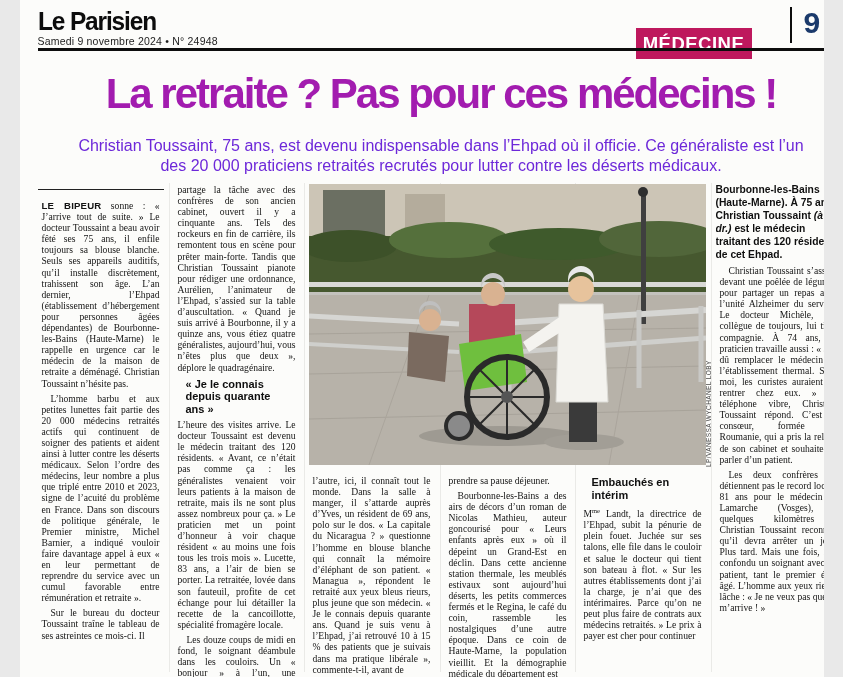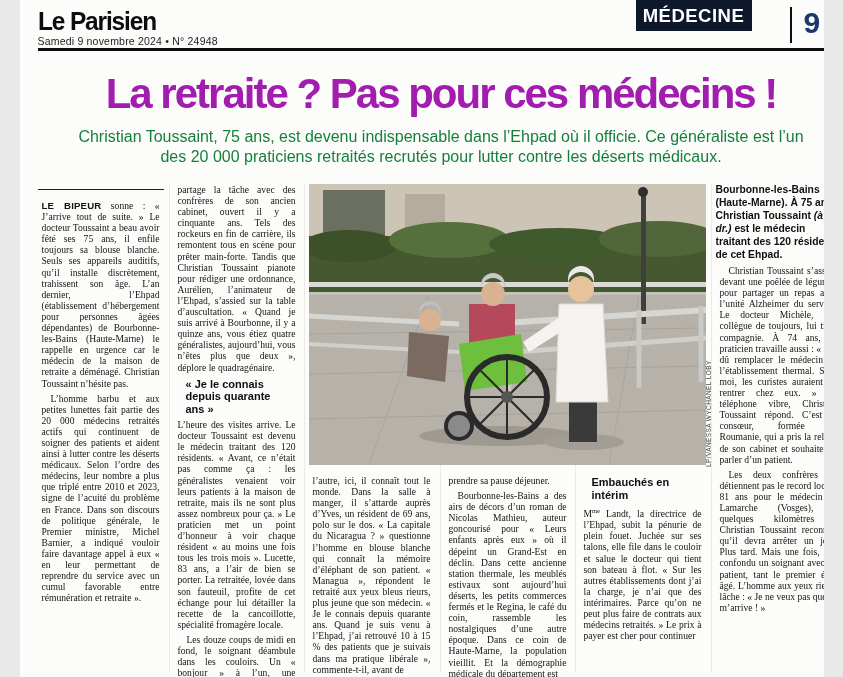--- a/index.html
+++ b/index.html
@@ -3,31 +3,31 @@
 <meta charset="utf-8">
 <style>
   html,body{margin:0;padding:0;background:#e9e9e9;}
   .page{position:relative;width:804px;height:677px;background:#fcfcfa;overflow:hidden;
         font-family:"Liberation Sans",sans-serif;color:#161616;margin:0 auto;}
 
   
   .brand{position:absolute;left:18px;top:6px;font-size:26px;font-weight:800;letter-spacing:-1.2px;
          color:#0d0d0d;transform:scaleX(.94);transform-origin:left;}
   .dateline{position:absolute;left:18px;top:35px;font-size:10.5px;color:#1d1d1d;letter-spacing:.2px;}
-  .banner{position:absolute;left:616px;top:0;width:116px;height:31px;background:#0f172a;
+  .banner{position:absolute;left:616px;top:28px;width:116px;height:31px;background:#be185d;
           color:#fff;font-weight:800;font-size:18.5px;letter-spacing:.5px;text-align:center;line-height:31px;}
   .pagenum-divider{position:absolute;left:770px;top:7px;width:2.5px;height:36px;background:#0d0d0d;}
   .pagenum{position:absolute;left:784px;top:6px;font-size:30px;font-weight:800;color:#1B3A6B;}
   .top-rule{position:absolute;left:18px;top:48px;width:804px;height:3px;background:#0d0d0d;}
 
   
   .headline{position:absolute;left:0;top:70px;width:843px;text-align:center;font-size:42px;font-weight:800;
             letter-spacing:-2px;color:#a21caf;white-space:nowrap;}
-  .standfirst{position:absolute;left:55px;top:127px;width:733px;text-align:center;font-size:16px;
-              line-height:19.5px;color:#15803d;}
+  .standfirst{position:absolute;left:55px;top:136px;width:733px;text-align:center;font-size:16px;
+              line-height:19.5px;color:#6d28d9;}
 
   
   .colsep{position:absolute;top:183px;width:1px;height:489px;background:#eaeae7;}
   .col{position:absolute;top:180px;width:126px;height:497px;overflow:hidden;
        font-family:"Liberation Serif",serif;font-size:9.6px;line-height:11.1px;
        text-align:justify;color:#141414;hyphens:auto;}
   .col-bottom{top:471px;height:206px;}
   p.para{margin:4px;}
   p.indent{text-indent:9px;}
   .lead{font-family:"Liberation Sans",sans-serif;font-weight:700;font-size:9.6px;letter-spacing:.2px;}
@@ -69,20 +69,21 @@
   <div class="colsep" style="left:149px"></div>
   <div class="colsep" style="left:284px"></div>
   <div class="colsep" style="left:420px"></div>
   <div class="colsep" style="left:555px"></div>
   <div class="colsep" style="left:691px"></div>
 
   <div class="col" style="left:18px">
     <hr class="byline-rule">
     <p class="para"><span class="lead">LE BIPEUR</span><span> sonne : « J’arrive tout de suite. » Le docteur Toussaint a beau avoir fêté ses 75 ans, il enfile toujours sa blouse blanche. Seuls ses appareils auditifs, qu’il installe discrètement, trahissent son âge. L’an dernier, l’Ehpad (établissement d’hébergement pour personnes âgées dépendantes) de Bourbonne-les-Bains (Haute-Marne) le rappelle en urgence car le médecin de la maison de retraite a déménagé. Christian Toussaint n’hésite pas.</span></p>
     <p class="para indent">L’homme barbu et aux petites lunettes fait partie des 20 000 médecins retraités actifs qui continuent de soigner des patients et aident ainsi à lutter contre les déserts médicaux. Selon l’ordre des médecins, leur nombre a plus que triplé entre 2010 et 2023, signe de l’acuité du problème en France. Dans son discours de politique générale, le Premier ministre, Michel Barnier, a indiqué vouloir faire davantage appel à eux « en leur permettant de reprendre du service avec un cumul favorable entre rémunération et retraite ».</p>
+    <p class="para indent">Sur le bureau du docteur Toussaint traîne le tableau de ses astreintes ce mois-ci. Il</p>
   </div>
 
   <div class="col" style="left:154px">
     <p class="para">partage la tâche avec des confrères de son ancien cabinet, ouvert il y a cinquante ans. Tels des rockeurs en fin de carrière, ils remontent tous en scène pour prêter main-forte. Tandis que Christian Toussaint pianote pour rédiger une ordonnance, Aurélien, l’animateur de l’Ehpad, s’assied sur la table d’auscultation. « Quand je suis arrivé à Bourbonne, il y a quinze ans, vous étiez quatre généralistes, aujourd’hui, vous n’êtes plus que deux », déplore le quadragénaire.</p>
     <div class="colhead">« Je le connais depuis quarante ans »</div>
     <p class="para">L’heure des visites arrive. Le docteur Toussaint est devenu le médecin traitant des 120 résidents. « Avant, ce n’était pas comme ça : les généralistes venaient voir leurs patients à la maison de retraite, mais ils ne sont plus assez nombreux pour ça. » Le praticien met un point d’honneur à voir chaque résident « au moins une fois tous les trois mois ». Lucette, 83 ans, a l’air de bien se porter. La retraitée, lovée dans son fauteuil, profite de cet échange pour lui détailler la recette de la cancoillotte, spécialité fromagère locale.</p>
     <p class="para indent">Les douze coups de midi en fond, le soignant déambule dans les couloirs. Un « bonjour » à l’un, une vérification de la prise des médicaments pour</p>
   </div>
 
   <div class="photo-wrap">

